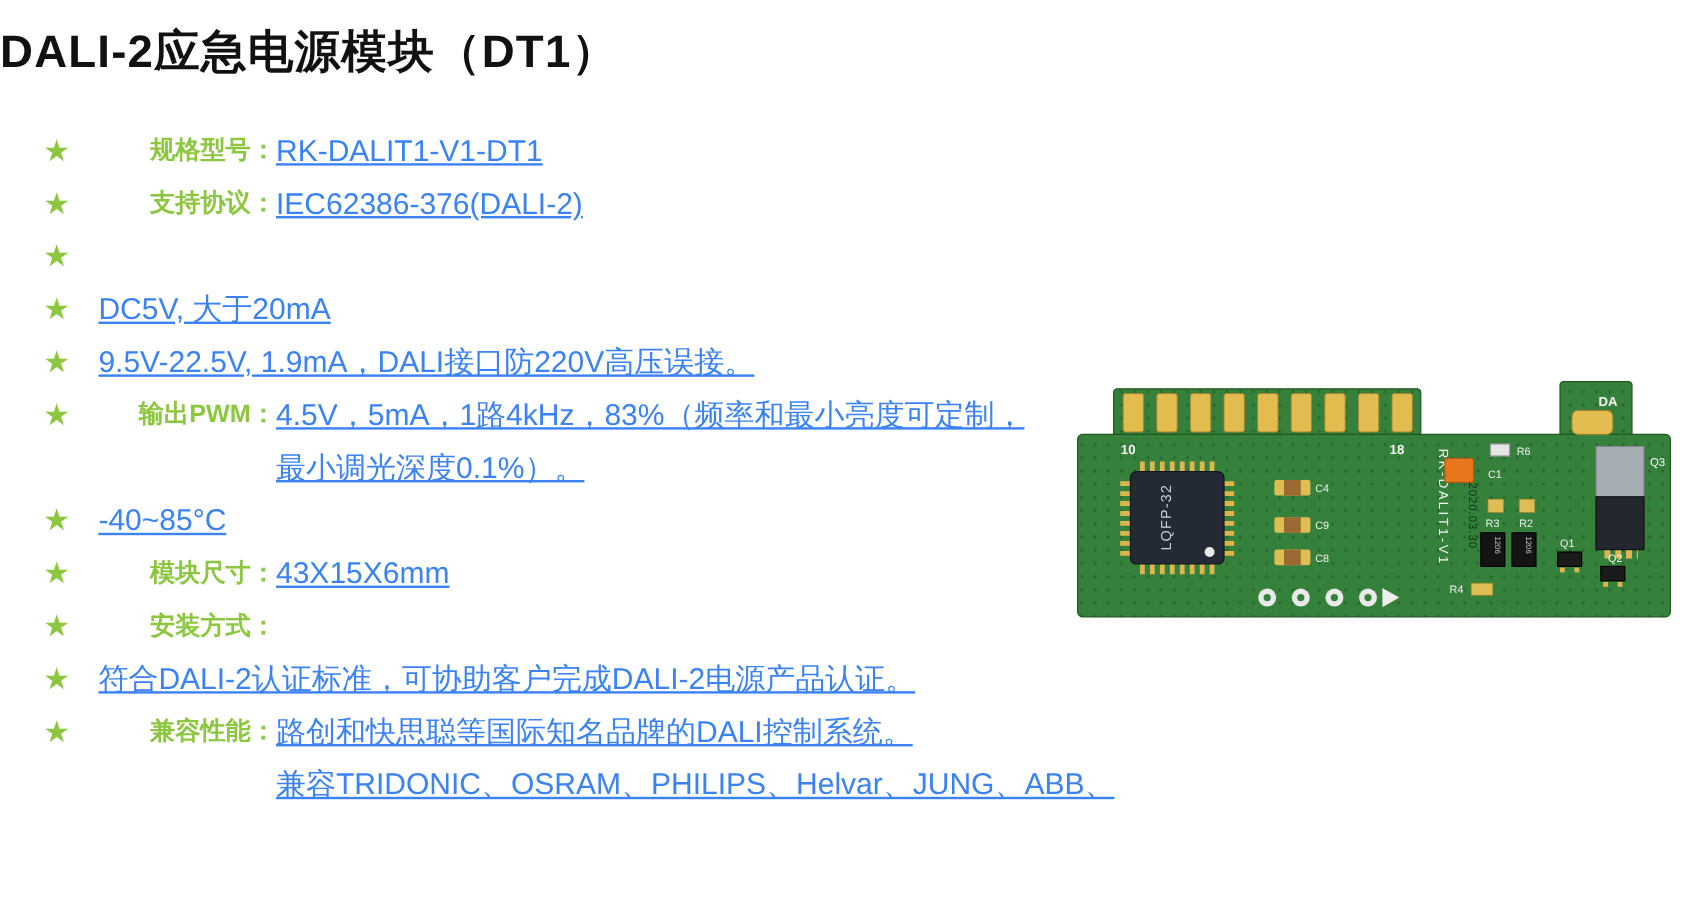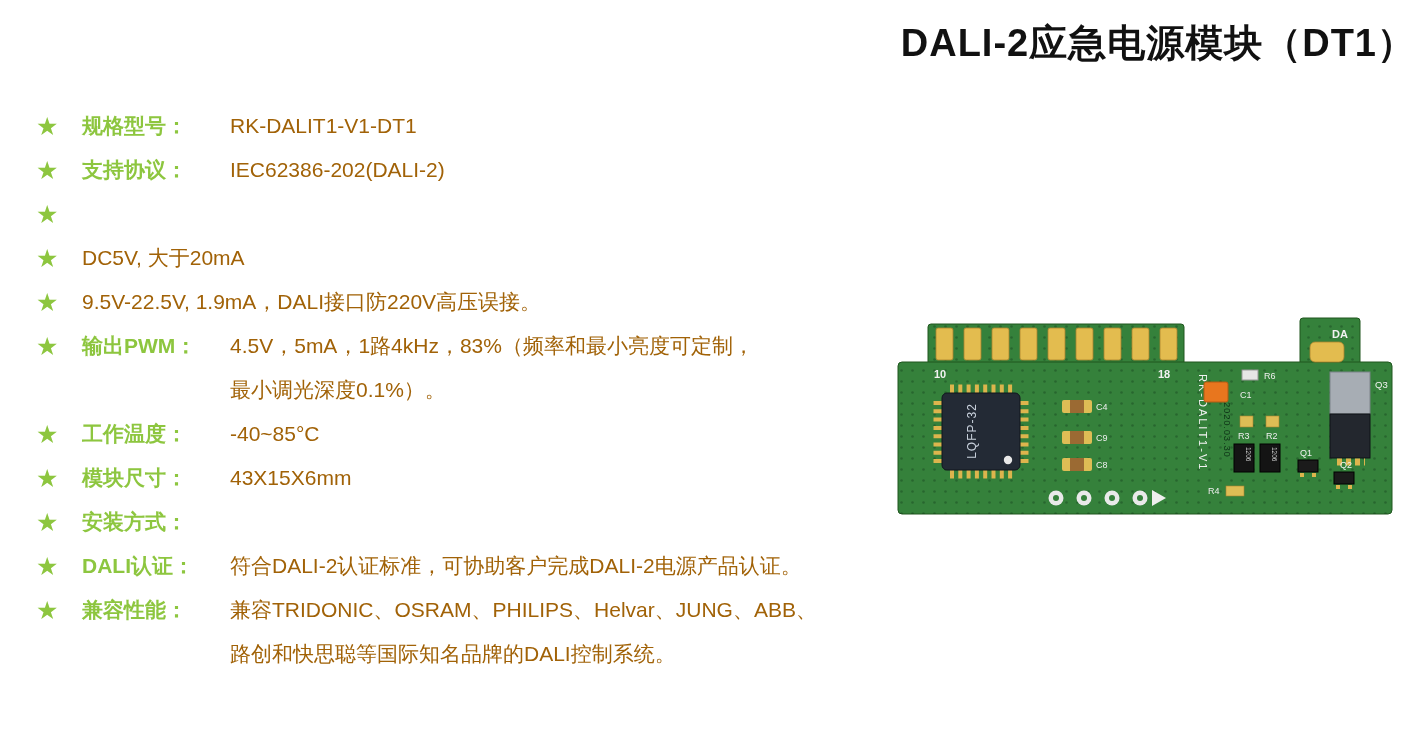--- a/index.html
+++ b/index.html
@@ -1,28 +1,28 @@
 <!DOCTYPE html>
 <html><head>
 <meta charset="utf-8">
 <style>
   * { margin:0; padding:0; box-sizing:border-box; }
   html,body { width:1416px; height:750px; background:#ffffff;
     font-family:"Liberation Sans","DejaVu Sans",sans-serif; }
   .page { position:relative; width:1416px; height:750px; overflow:hidden; background:#fff; }
 
-  .title { position:absolute; top:18px; left:0; width:100%; text-align:right;
+  .title { position:absolute; top:18px; left:0; width:100%; text-align:left;
     font-size:38px; font-weight:700; color:#111; letter-spacing:1px; }
 
   .spec-list { position:absolute; left:36px; top:104px; width:880px; }
   .spec-row { display:flex; align-items:flex-start; }
   .star { width:46px; font-size:25px; color:#8dc63f; line-height:44px; flex:0 0 46px; }
   .spec-label { width:148px; flex:0 0 148px; font-size:21px; font-weight:700; color:#8dc63f;
-    line-height:44px; white-space:nowrap; }
-  .spec-value { font-size:21px; color:#a16207; line-height:44px; white-space:nowrap; }
+    line-height:44px; white-space:nowrap;text-align:right; }
+  .spec-value { font-size:25px; color:#3b82f6; line-height:44px; white-space:nowrap;text-decoration:underline; }
 
   .pcb { position:absolute; left:896px; top:310px; width:498px; height:212px; }
   svg text { font-family:"Liberation Sans","DejaVu Sans",sans-serif; }
 </style>
 </head>
 <body>
 
 <div class="page">
 
   <h1 class="title">DALI-2应急电源模块（DT1）</h1>
@@ -32,21 +32,21 @@
         <span class="star">★</span>
         <span class="spec-label">规格型号：</span>
         <div class="spec-value">
           <div>RK-DALIT1-V1-DT1</div>
         </div>
       </div>
       <div class="spec-row">
         <span class="star">★</span>
         <span class="spec-label">支持协议：</span>
         <div class="spec-value">
-          <div>IEC62386-202(DALI-2)</div>
+          <div>IEC62386-376(DALI-2)</div>
         </div>
       </div>
       <div class="spec-row">
         <span class="star">★</span>
       </div>
       <div class="spec-row">
         <span class="star">★</span>
         <div class="spec-value">
           <div>DC5V, 大于20mA</div>
         </div>
@@ -60,49 +60,47 @@
       <div class="spec-row">
         <span class="star">★</span>
         <span class="spec-label">输出PWM：</span>
         <div class="spec-value">
           <div>4.5V，5mA，1路4kHz，83%（频率和最小亮度可定制，</div>
           <div>最小调光深度0.1%）。</div>
         </div>
       </div>
       <div class="spec-row">
         <span class="star">★</span>
-        <span class="spec-label">工作温度：</span>
         <div class="spec-value">
           <div>-40~85°C</div>
         </div>
       </div>
       <div class="spec-row">
         <span class="star">★</span>
         <span class="spec-label">模块尺寸：</span>
         <div class="spec-value">
           <div>43X15X6mm</div>
         </div>
       </div>
       <div class="spec-row">
         <span class="star">★</span>
         <span class="spec-label">安装方式：</span>
       </div>
       <div class="spec-row">
         <span class="star">★</span>
-        <span class="spec-label">DALI认证：</span>
         <div class="spec-value">
           <div>符合DALI-2认证标准，可协助客户完成DALI-2电源产品认证。</div>
         </div>
       </div>
       <div class="spec-row">
         <span class="star">★</span>
         <span class="spec-label">兼容性能：</span>
         <div class="spec-value">
+          <div>路创和快思聪等国际知名品牌的DALI控制系统。</div>
           <div>兼容TRIDONIC、OSRAM、PHILIPS、Helvar、JUNG、ABB、</div>
-          <div>路创和快思聪等国际知名品牌的DALI控制系统。</div>
         </div>
       </div>
     </div>
 
   <div class="pcb">
     <svg viewBox="0 0 498 212" width="498" height="212">
       <defs>
         <pattern id="dots" width="11" height="11" patternUnits="userSpaceOnUse">
           <circle cx="5.5" cy="5.5" r="1.3" fill="rgba(8,40,16,0.30)"></circle>
         </pattern>

